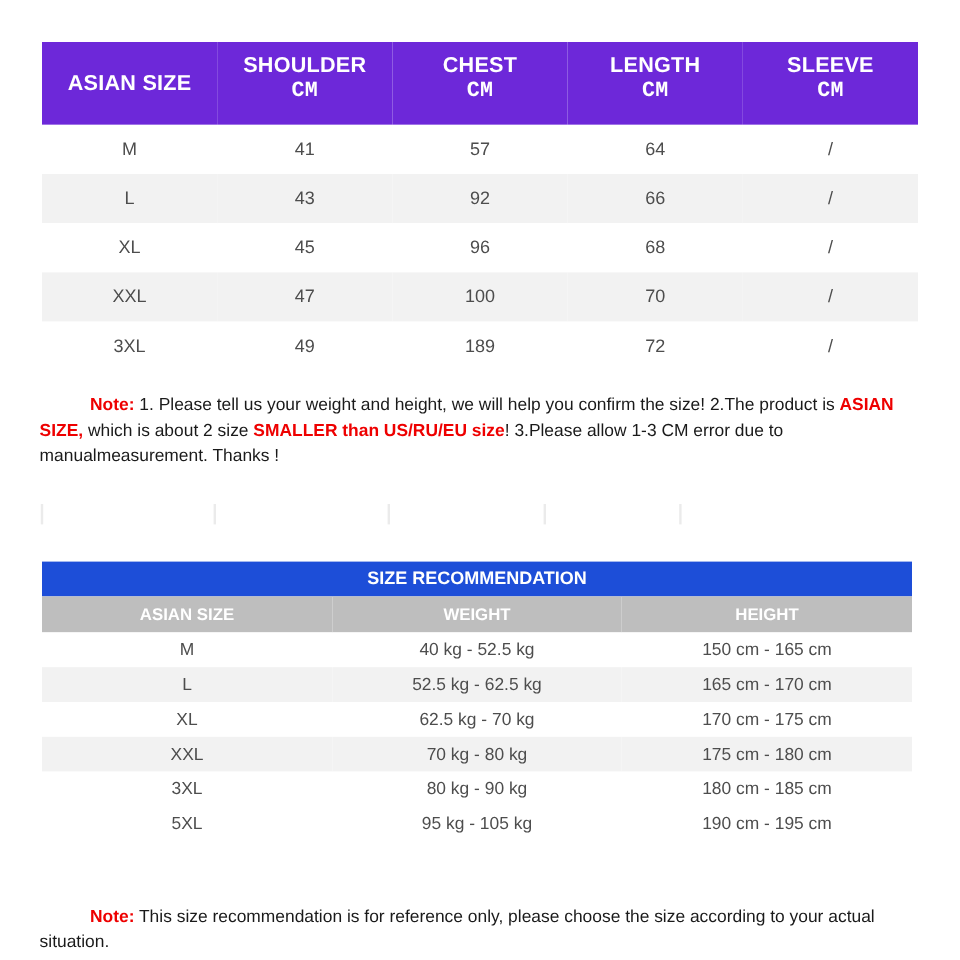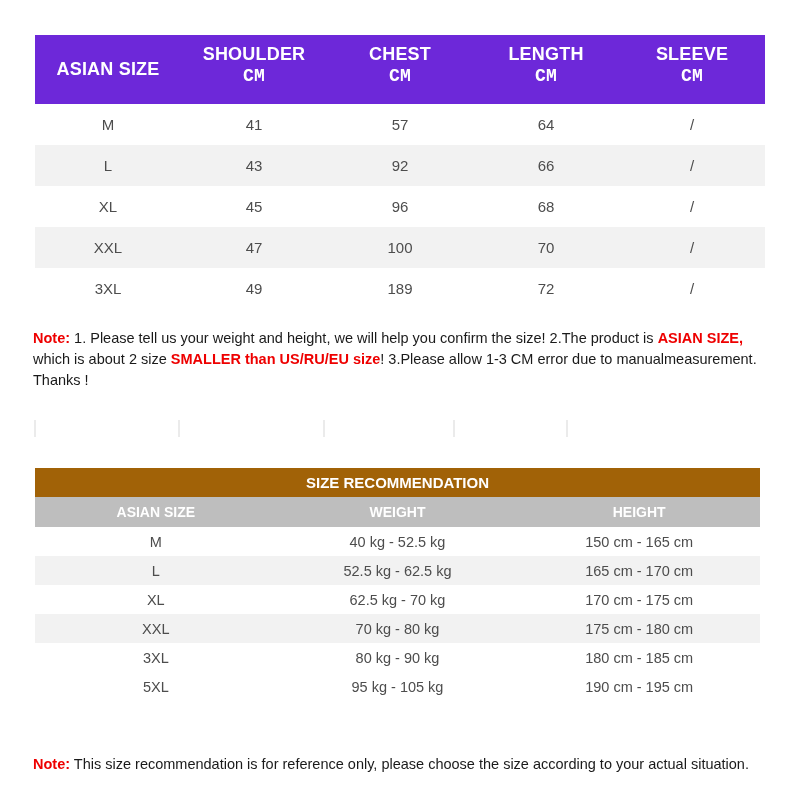--- a/index.html
+++ b/index.html
@@ -70,20 +70,21 @@
     top: 313px;
     width: 737px;
     font-size: 14.5px;
     line-height: 21px;
     color: #1a1a1a;
     text-align: left;
   }
   .note-label {
     color: #ee0000;
     font-weight: bold;
+    margin-left: 42px;
   }
   .red-bold {
     color: #ee0000;
     font-weight: bold;
     margin-top: 19px;
   }
 
   
   .ticks {
     position: absolute;
@@ -105,21 +106,21 @@
     position: absolute;
     left: 35px;
     top: 468px;
     width: 725px;
     border-collapse: collapse;
     table-layout: fixed;
   }
   .table2 col { width: 33.3333%; }
 
   .t2-title th {
-    background: #a16207;
+    background: #1d4ed8;
     color: #ffffff;
     font-weight: bold;
     font-size: 15px;
     text-align: center;
     padding: 0;
     height: 29px;
     vertical-align: middle;
   }
   .t2-sub th {
     background: #bebebe;

